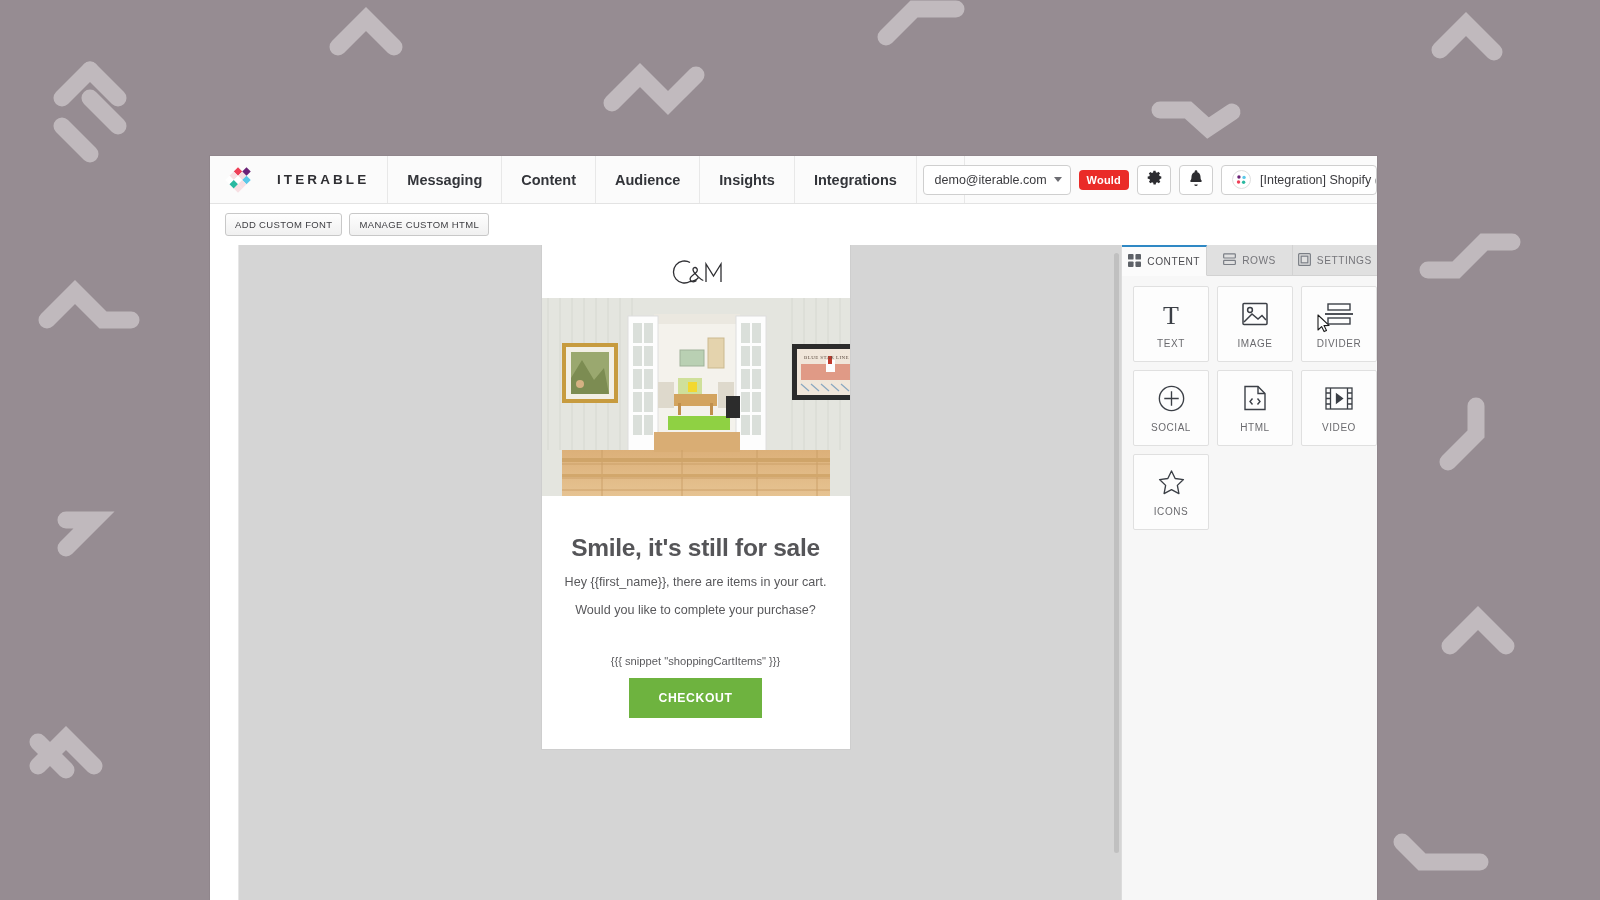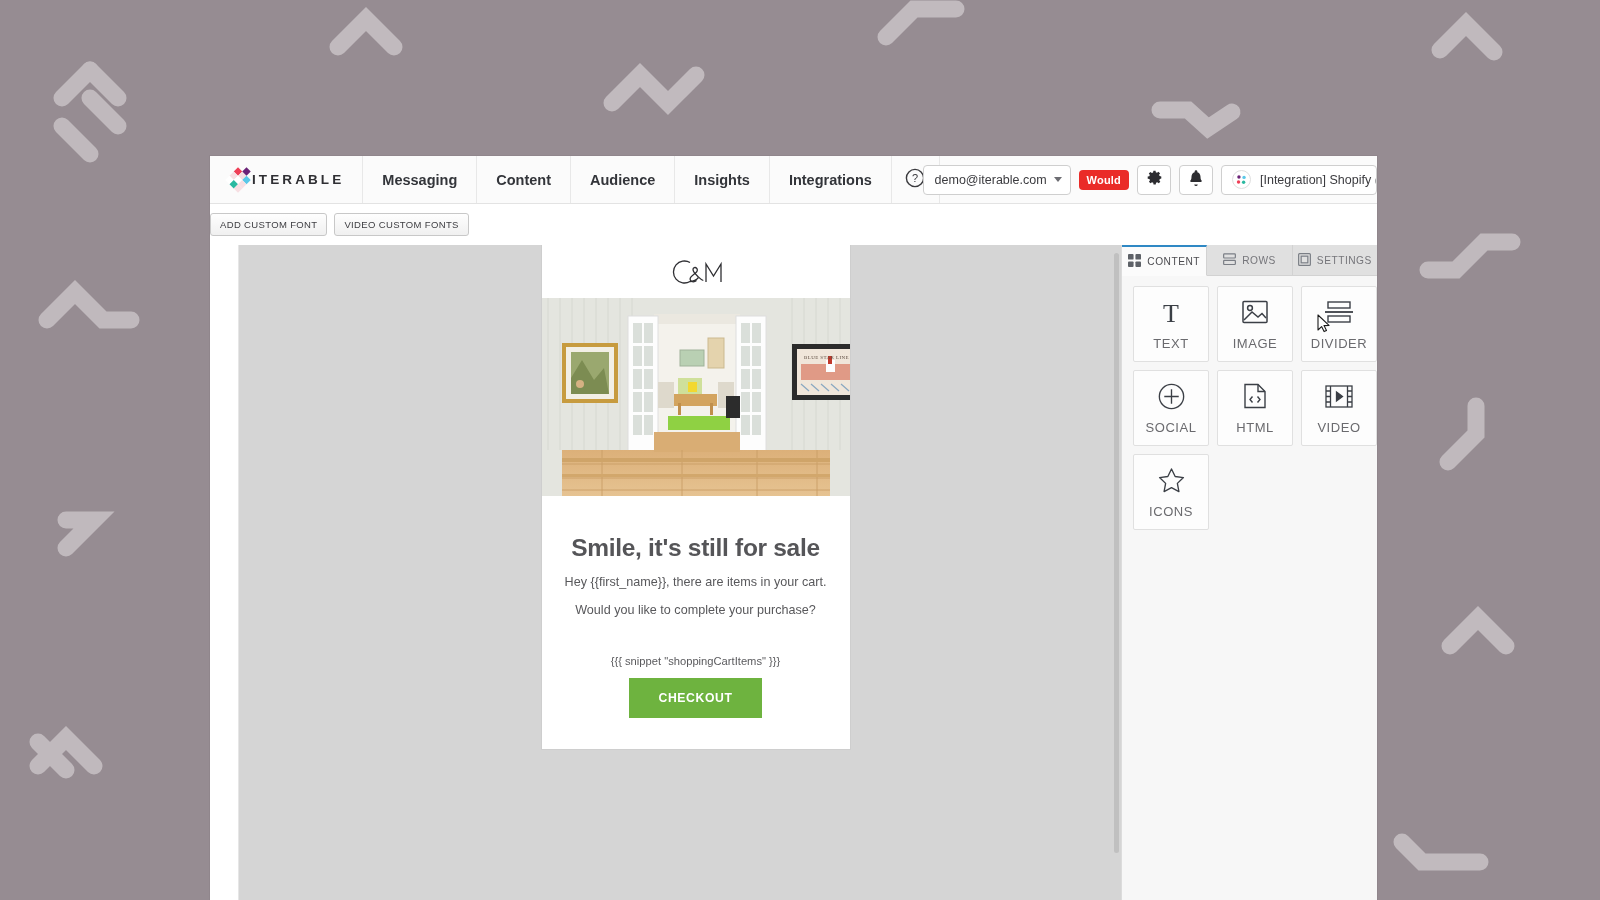--- a/index.html
+++ b/index.html
@@ -31,21 +31,21 @@
     background: #fbfbfb;
     border-bottom: 1px solid #e3e3e3;
     display: flex;
     align-items: stretch;
     position: relative;
   }
   .nav-logo {
     display: flex; align-items: center;
     padding: 0 18px 0 14px;
     border-right: 1px solid #e8e8e8;
-    gap: 0;
+    gap: 25px;
   }
   .logo-mark { width: 28px; height: 28px; position: relative; }
   .logo-word {
     font-size: 13.5px; letter-spacing: 3.1px;
     color: #2f2f33; font-weight: 700;
   }
   .nav-item {
     display: flex; align-items: center;
     padding: 0 19px;
     font-size: 14.5px; font-weight: 700; color: #33353a;
@@ -93,20 +93,21 @@
   .proj-dot {
     width: 19px; height: 19px; border-radius: 50%;
     border: 1px solid #dedede; position: relative; flex: 0 0 auto;
     background: #fff;
   }
 
   
   #toolbar {
     height: 41px; background: #fff;
     display: flex; align-items: center; gap: 7px;
+    padding-left: 15px;
   }
   .tb-btn {
     border: 1px solid #c8c8c8; border-radius: 3px;
     background: linear-gradient(#fefefe, #f0f0f0);
     font-size: 9.5px; letter-spacing: 0.35px; color: #3d3d41;
     padding: 5px 9px; cursor: pointer; white-space: nowrap;
   }
 
   
   #body-split { display: flex; height: calc(100% - 89px); }
@@ -174,21 +175,21 @@
     display: grid; grid-template-columns: repeat(3, 76px);
     gap: 8px; padding: 10px 0 0 11px; align-content: start;
   }
   .tile {
     width: 76px; height: 76px; background: #fdfdfd;
     border: 1px solid #e0e0e0; border-radius: 2px;
     display: flex; flex-direction: column; align-items: center;
     justify-content: center; gap: 9px; cursor: pointer;
   }
   .tile-label {
-    font-size: 13px; letter-spacing: 0.55px; color: #6a6a6e; text-align: center;
+    font-size: 10px; letter-spacing: 0.55px; color: #6a6a6e; text-align: center;
   }
   .tile-ico { height: 30px; display: flex; align-items: center; }
   #cursor-arrow { position: absolute; left: 1317px; top: 314px; z-index: 6; }
 </style>
 </head>
 <body>
 
 <svg id="bg-pattern" width="1600" height="900" viewBox="0 0 1600 900">
   <rect width="1600" height="900" fill="#968c92"></rect>
   <g stroke="#cfc9cc" stroke-width="17" stroke-linecap="round" fill="none" opacity="0.75">
@@ -286,21 +287,21 @@
             <circle cx="12.5" cy="13.2" r="2" fill="#2ab9a0"></circle>
           </svg>
         </span>
         <span>[Integration] Shopify (C</span>
       </div>
     </div>
   </div>
 
   <div id="toolbar">
     <button class="tb-btn">ADD CUSTOM FONT</button>
-    <button class="tb-btn">VIDEO CUSTOM FONTS</button>
+    <button class="tb-btn">MANAGE CUSTOM HTML</button>
   </div>
 
   <div id="body-split">
 
     <div id="left-rail"></div>
 
     <div id="canvas-wrap">
 
       <div id="email-card">
 

